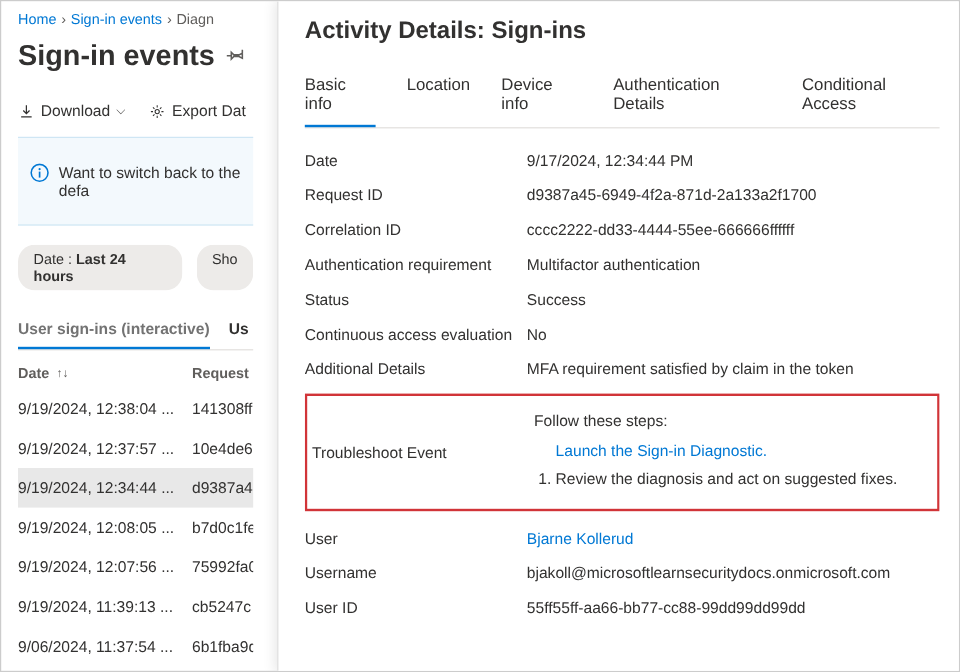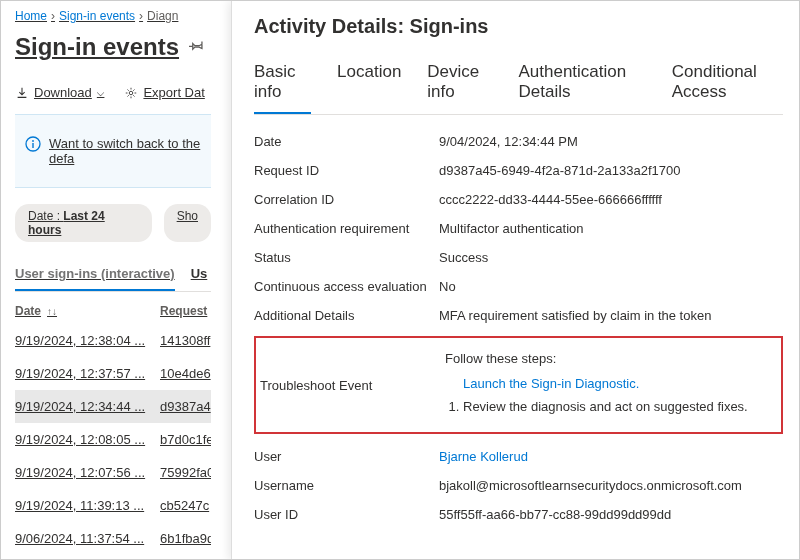--- a/index.html
+++ b/index.html
@@ -1,17 +1,17 @@
 <!DOCTYPE html>
 <html><head>
 <meta charset="utf-8">
 <style>
 * { box-sizing: border-box; margin: 0; padding: 0; }
 body { font-family: "Segoe UI", -apple-system, sans-serif; font-size: 13px; color: #323130; background: #fff; width: 800px; height: 560px; overflow: hidden; border: 1px solid #ccc; position: relative; }
-.left-panel { width: 210px; height: 560px; padding: 8px 0 0 14px; position: absolute; left: 0; top: 0; text-decoration: underline; }
+.left-panel { width: 210px; height: 560px; padding: 8px 0 0 14px; position: absolute; left: 0; top: 0; }
 .breadcrumb { font-size: 12px; color: #605e5c; display: flex; gap: 4px; align-items: center; }
 .breadcrumb a { color: #0078d4; text-decoration: none; }
 .breadcrumb .sep { color: #605e5c; }
 .page-title-row { display: flex; align-items: center; gap: 10px; margin-top: 10px; }
 .page-title { font-size: 24px; font-weight: 600; }
 .pin-icon { font-size: 16px; color: #605e5c; }
 .toolbar { display: flex; gap: 20px; margin-top: 24px; font-size: 13px; color: #323130; }
 .toolbar-item { display: flex; align-items: center; gap: 5px; cursor: pointer; }
 .toolbar-item svg { width: 14px; height: 14px; }
 .info-bar { margin-top: 14px; background: #f3f9fd; border-top: 1px solid #cfe6f4; border-bottom: 1px solid #cfe6f4; padding: 21px 10px; display: flex; gap: 8px; font-size: 13px; }
@@ -26,21 +26,21 @@
 .col-date { width: 145px; display: flex; align-items: center; gap: 6px; }
 .col-request { flex: 1; }
 .sort-icon { font-size: 10px; color: #605e5c; }
 .table-row { display: flex; font-size: 13px; padding: 9px 0; cursor: pointer; }
 .table-row.selected { background: #e8e8e8; }
 .table-row .col-date { width: 145px; white-space: nowrap; overflow: hidden; text-overflow: ellipsis; }
 .table-row .col-request { flex: 1; overflow: hidden; }
 
 .right-panel { position: absolute; left: 230px; top: 0; width: 570px; height: 560px; background: #fff; border-left: 1px solid #ddd; box-shadow: -2px 0 10px rgba(0,0,0,0.1); padding: 14px 18px 0 22px; display: flex; flex-direction: column; }
 .panel-title { font-size: 20px; font-weight: 600; margin-bottom: 24px; }
-.detail-tabs { display: flex; gap: 26px; font-size: 17px; border-bottom: 1px solid #e1dfdd; }
+.detail-tabs { display: flex; gap: 26px; font-size: 14px; border-bottom: 1px solid #e1dfdd; }
 .detail-tabs .tab { padding: 0 0 10px 0; cursor: pointer; }
 .detail-tabs .tab.active { border-bottom: 2px solid #0078d4; color: #323130; font-weight: 400; }
 .detail-body { padding-top: 12px; overflow-y: auto; }
 .field-row { display: flex; padding: 7px 0; font-size: 13px; }
 .field-label { width: 185px; color: #323130; padding-right: 10px; }
 .field-value { flex: 1; color: #323130; }
 .link { color: #0078d4; cursor: pointer; }
 .highlight-box { border: 2px solid #d13438; padding: 6px 4px; margin: 6px 0 8px 0; }
 .steps-list { margin-top: 8px; padding-left: 18px; }
 .steps-list li { margin: 5px 0; }
@@ -152,21 +152,21 @@
     <div class="tab active">Basic info</div>
     <div class="tab">Location</div>
     <div class="tab">Device info</div>
     <div class="tab">Authentication Details</div>
     <div class="tab">Conditional Access</div>
   </div>
 
   <div class="detail-body">
     <div class="field-row">
         <div class="field-label">Date</div>
-        <div class="field-value">9/04/2024, 12:34:44 PM</div>
+        <div class="field-value">9/17/2024, 12:34:44 PM</div>
       </div>
     <div class="field-row">
         <div class="field-label">Request ID</div>
         <div class="field-value">d9387a45-6949-4f2a-871d-2a133a2f1700</div>
       </div>
     <div class="field-row">
         <div class="field-label">Correlation ID</div>
         <div class="field-value">cccc2222-dd33-4444-55ee-666666ffffff</div>
       </div>
     <div class="field-row">

